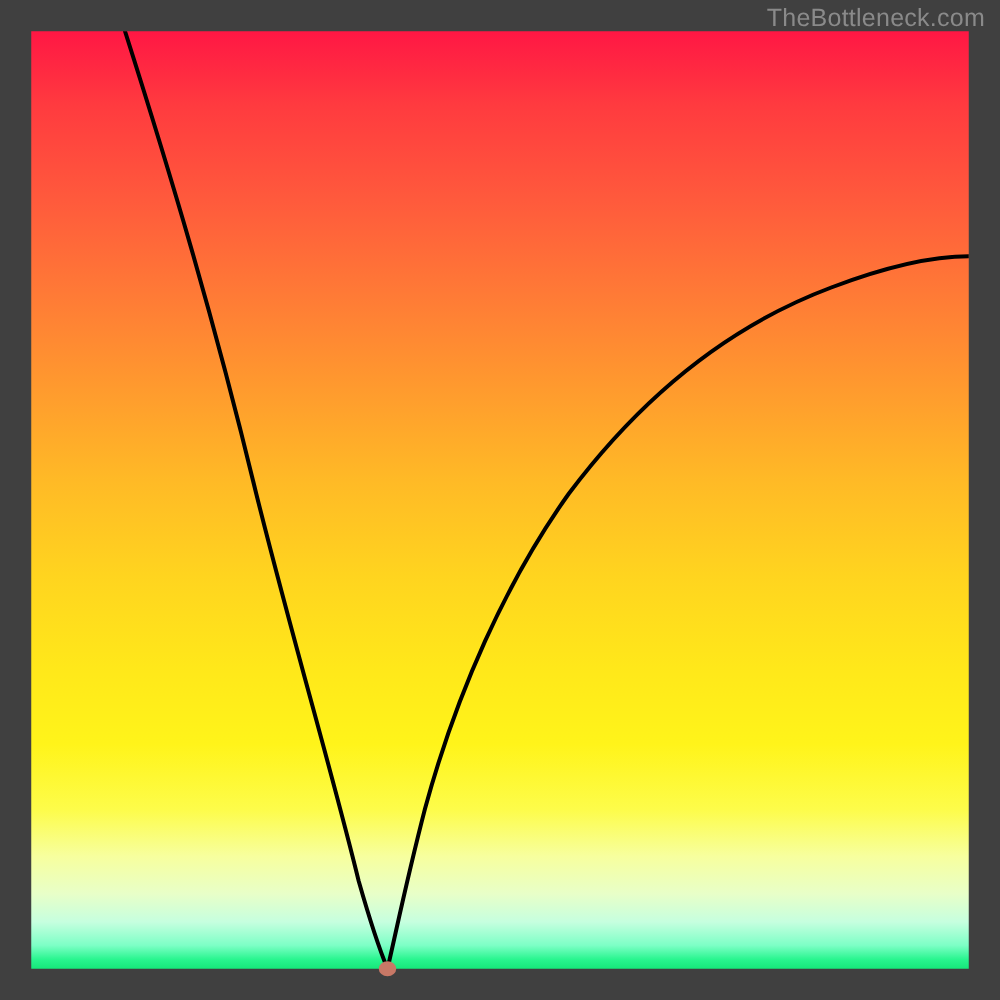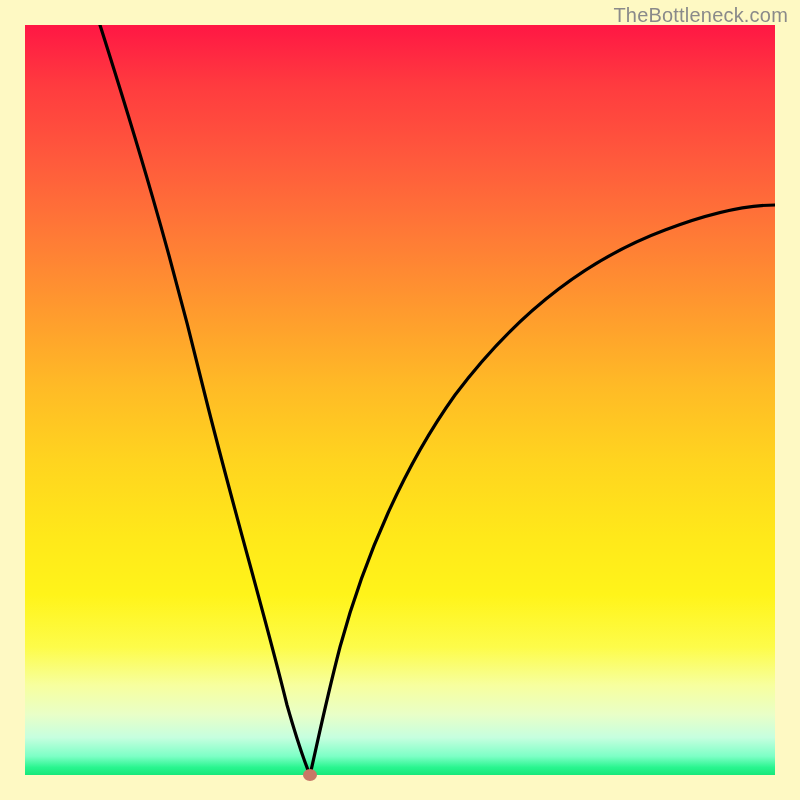--- a/index.html
+++ b/index.html
@@ -8,21 +8,21 @@
     width: 800px;
     height: 800px;
     background: #000;
     font-family: Arial, Helvetica, sans-serif;
     overflow: hidden;
   }
   .outer {
     width: 800px;
     height: 800px;
     position: relative;
-    background: #fef9c3;
+    background: #404040;
   }
   .plot {
     position: absolute;
     left: 25px;
     top: 25px;
     width: 750px;
     height: 750px;
     background: linear-gradient(to bottom,
       #ff1744 0%,
       #ff3b3f 8%,

